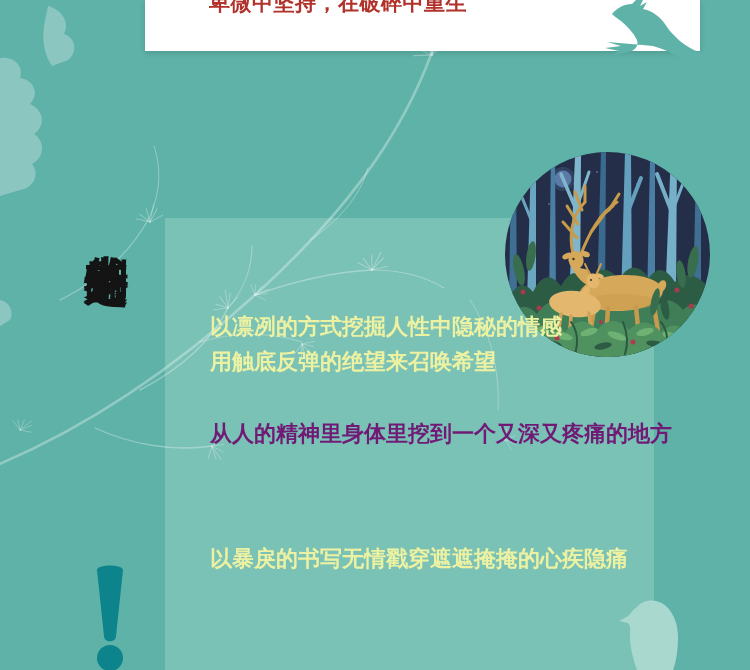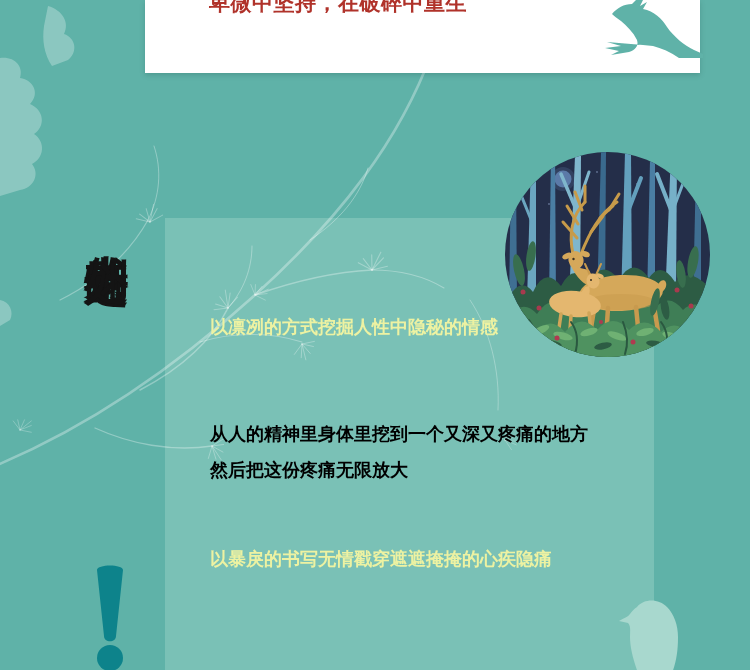--- a/index.html
+++ b/index.html
@@ -7,21 +7,21 @@
     position:relative; width:750px; height:670px; overflow:hidden;
     background:#5fb2a8;
     font-family:"Liberation Sans", sans-serif;
   }
   .panel {
     position:absolute; left:165px; top:218px; width:489px; height:452px;
     background:#7ac1b6; z-index:1;
   }
   .branches { position:absolute; left:0; top:0; z-index:2; pointer-events:none; }
   .card {
-    position:absolute; left:145px; top:0; width:555px; height:73px;
+    position:absolute; left:145px; top:0; width:555px; height:51px;
     background:#ffffff; overflow:hidden; z-index:3;
     box-shadow:0 2px 5px rgba(30,80,75,0.25);
     text-align:right;
   }
   .quote {
     position:absolute; left:64px; top:-11px;
     font-size:21px; font-weight:bold; letter-spacing:0.5px;
     color:#b0322a; white-space:nowrap;
   }
   .top-bird { position:absolute; left:603px; top:0; z-index:4; }
@@ -30,24 +30,24 @@
     position:absolute; left:84px; top:220px; height:330px; z-index:3;
     writing-mode:vertical-rl; text-orientation:upright;
     font-family:"Liberation Serif","DejaVu Serif",serif;
     font-weight:900; font-size:44px; line-height:1; letter-spacing:1px;
     color:#141414;
   }
   .excl { position:absolute; left:90px; top:564px; z-index:3; }
   .illus { position:absolute; left:505px; top:152px; z-index:3; }
   .line {
     position:absolute; left:210px; z-index:3;
-    font-size:18px; font-weight:bold; white-space:nowrap; line-height:20px;
+    font-size:22px; font-weight:bold; white-space:nowrap; line-height:20px;
   }
   .line.highlight { color:#edf2a2; }
-  .line.dark { color:#000000; }
+  .line.dark { color:#701a75; }
 </style>
 </head>
 <body>
 
 <div class="canvas">
 
   <div class="panel"></div>
 
   <svg class="branches" width="750" height="670" viewBox="0 0 750 670">
     <defs>
@@ -228,22 +228,22 @@
       </g>
       <g fill="#b03a50">
         <circle cx="52" cy="186" r="2.5"></circle>
           <circle cx="128" cy="190" r="2.5"></circle>
           <circle cx="96" cy="170" r="2"></circle>
       </g>
     </g>
   </svg>
 
   <div class="line highlight" style="top:317px">以凛冽的方式挖掘人性中隐秘的情感</div>
+  <div class="line highlight" style="top:352px">用触底反弹的绝望来召唤希望</div>
   <div class="line dark" style="top:424px">从人的精神里身体里挖到一个又深又疼痛的地方</div>
-  <div class="line dark" style="top:460px">然后把这份疼痛无限放大</div>
   <div class="line highlight" style="top:549px">以暴戾的书写无情戳穿遮遮掩掩的心疾隐痛</div>
 
   <svg class="bottom-bird" width="70" height="78" viewBox="0 0 70 78">
     <path fill="#a8d8ce" d="M20,12 C28,3 42,4 50,12 C57,19 61,30 61,42
       C61,57 59,68 55,78 L21,78 C16,64 13,52 13,42 C13,36 14,31 11,28
       L2,26 C7,23 11,22 13,19 C15,16 17,14 20,12 Z"></path>
   </svg>
 
 </div>
 

